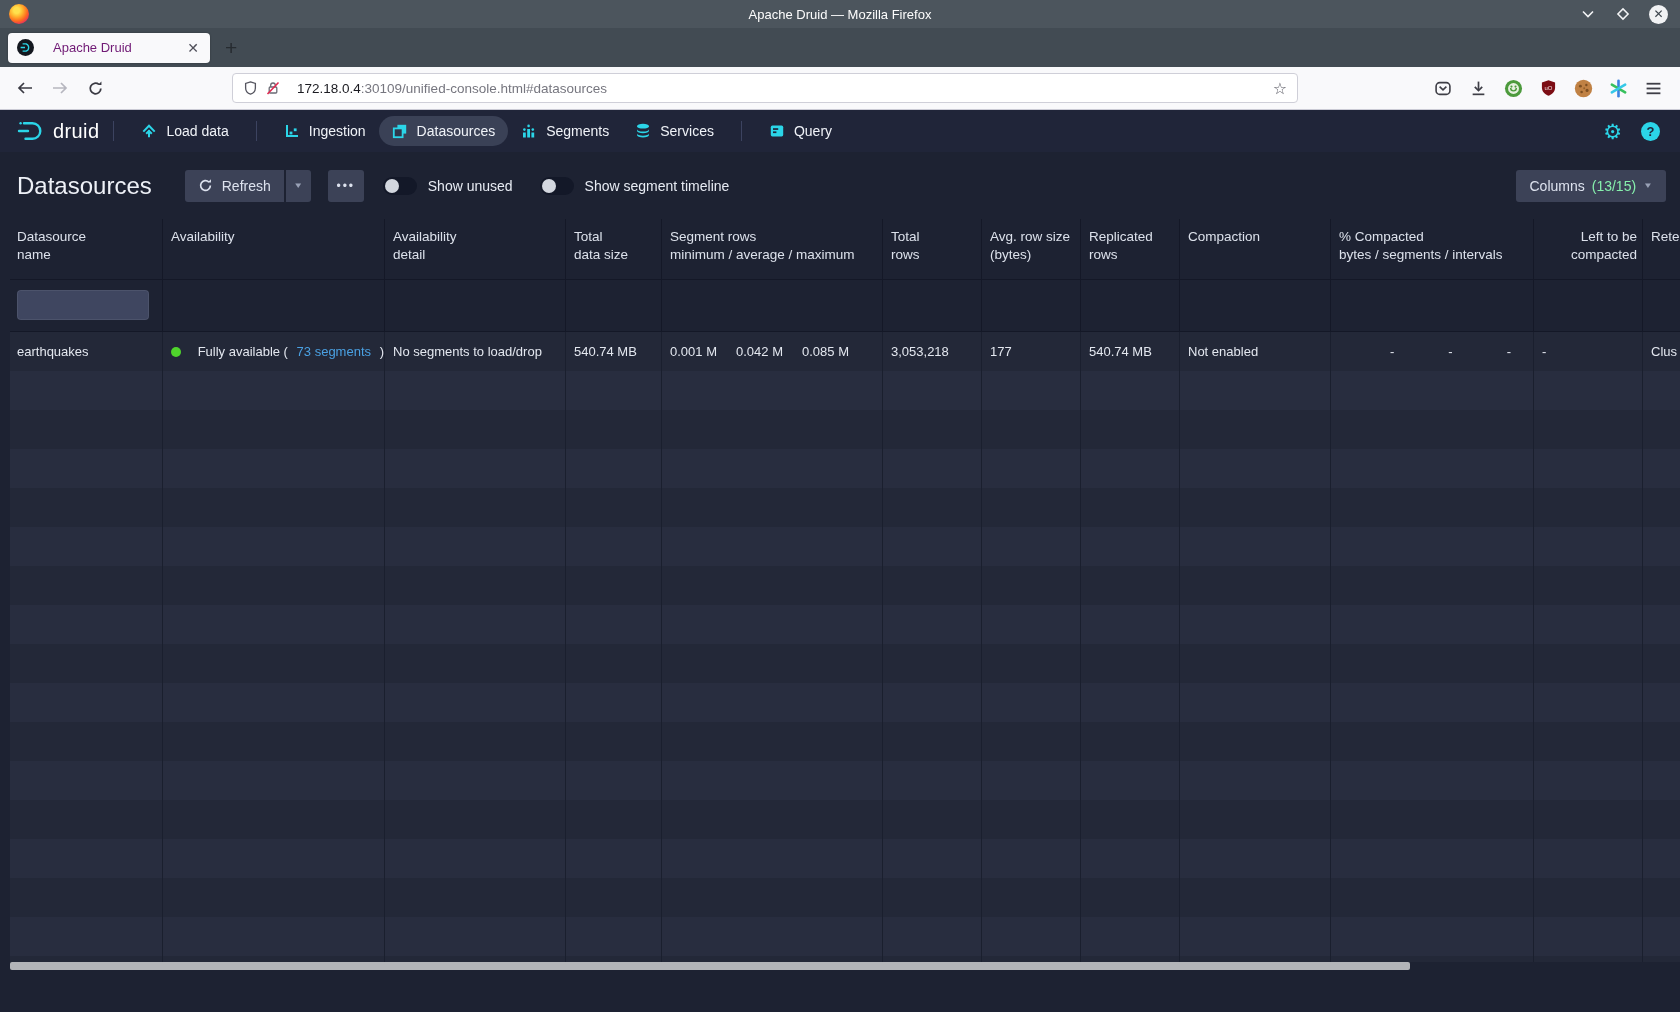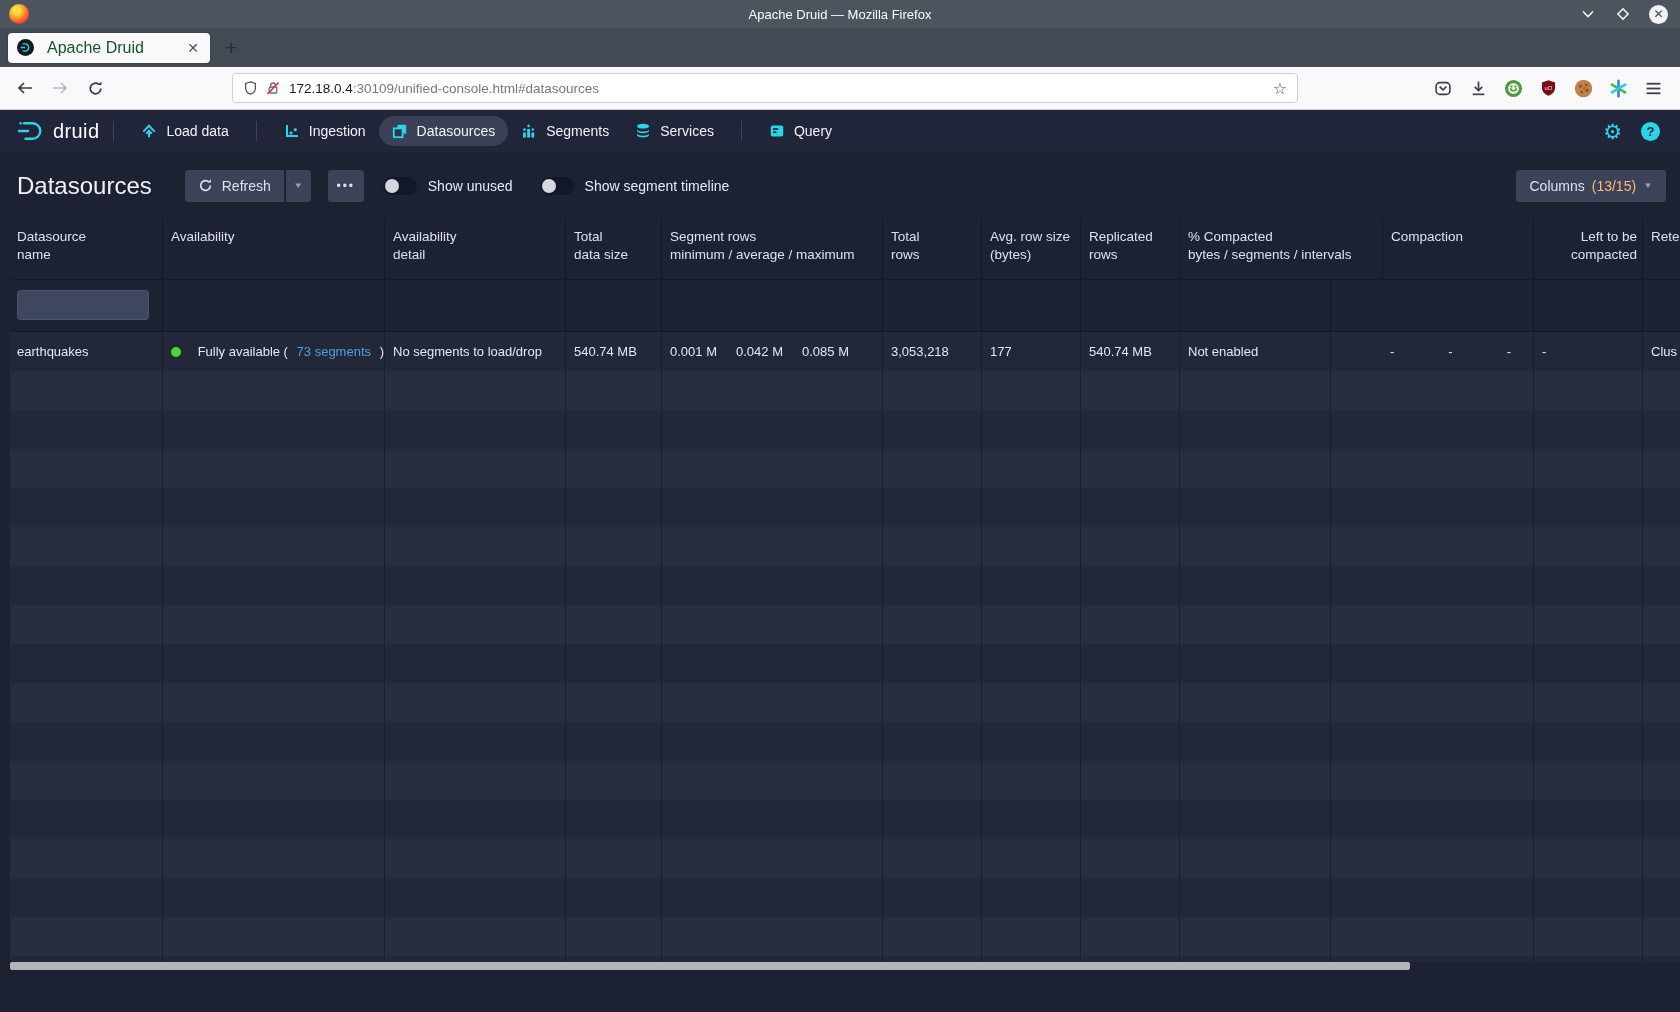--- a/index.html
+++ b/index.html
@@ -16,33 +16,33 @@
   .wc{display:flex;align-items:center;justify-content:center;width:18px;height:18px}
   .wc svg{display:block}
   .wc-close{width:19px;height:19px;border-radius:50%;background:#f1f2f4;color:#3b434b;
     display:flex;align-items:center;justify-content:center;font-size:12px;font-weight:bold}
 
   
   .tabbar{height:39px;background:#424b53;display:flex;align-items:center}
   .tab{margin-left:8px;width:202px;height:30px;background:#f9f9fb;border-radius:4px;
        display:flex;align-items:center;padding:0 9px;box-sizing:border-box;box-shadow:0 0 2px rgba(0,0,0,.35)}
   .favicon{width:17px;height:17px;flex:none}
-  .tab-title{font-size:16px;color:#14532d;margin-left:13px;flex:1;white-space:nowrap;overflow:hidden}
+  .tab-title{font-size:13px;color:#701a75;margin-left:19px;flex:1;white-space:nowrap;overflow:hidden}
   .tab-close{color:#4f4f5a;font-size:14px;padding:0 2px}
   .newtab{margin-left:15px;color:#262b30;font-size:21px;font-weight:300;line-height:1}
 
   
   .urlbar{height:43px;background:#f9f9fb;border-bottom:1px solid #cbcbd5;display:flex;align-items:center;box-sizing:border-box}
   .nav-ic{width:26px;text-align:center;font-size:17px;color:#3a3a43;flex:none;display:flex;justify-content:center}
   .nav-back{margin-left:12px}
   .nav-fwd{margin-left:9px;color:#b6b6bf}
   .nav-reload{margin-left:9px}
   .url-field{margin-left:124px;width:1066px;height:30px;background:#ffffff;border:1px solid #cfcfd8;
      border-radius:4px;display:flex;align-items:center;box-sizing:border-box;padding:0 10px}
-  .url-text{font-size:13.5px;margin-left:8px;color:#76767f;white-space:nowrap;overflow:hidden;flex:1}
+  .url-text{font-size:13.5px;margin-left:16px;color:#76767f;white-space:nowrap;overflow:hidden;flex:1}
   .url-host{color:#1b1b21}
   .url-star{color:#5c5c66;font-size:16px}
   .bar-icons{margin-left:auto;display:flex;gap:13px;align-items:center;padding-right:16px}
   .bar-icons .bi{width:22px;height:22px;display:flex;align-items:center;justify-content:center}
 
   
   .navbar{height:42px;background:#202539;display:flex;align-items:center;padding:0 16px;box-sizing:border-box}
   .brand{display:flex;align-items:center;gap:7px}
   .brand-word{color:#ffffff;font-size:20px;letter-spacing:.4px}
   .nav-div{width:1px;height:20px;background:#3c4360;margin:0 14px;flex:none}
@@ -64,21 +64,21 @@
   .refresh-group{display:flex;margin-left:33px;gap:2px}
   .refresh-main{padding:0 13px;border-radius:3px 0 0 3px;gap:9px}
   .refresh-caret{width:25px;border-radius:0 3px 3px 0;justify-content:center}
   .more-btn{width:36px;justify-content:center;margin-left:17px;letter-spacing:2px;font-size:12px}
   .more-btn::after{content:"•••"}
   .switch{margin-left:19px;width:34px;height:18px;border-radius:9px;background:#131828;position:relative;flex:none}
   .switch .knob{position:absolute;left:2px;top:2px;width:14px;height:14px;border-radius:50%;background:#d3d7df}
   .switch-label{margin-left:11px;font-size:14px;color:#e7ebf3}
   .sw2{margin-left:27px}
   .columns-btn{position:absolute;right:14px;padding:0 13px;gap:7px}
-  .columns-count{color:#fdba74}
+  .columns-count{color:#86efac}
   .caret{color:#99a1b6;font-size:10px}
   .caret::after{content:"▼";transform:scale(1,.8);display:inline-block}
 
   
   .table-clip{margin-left:10px;width:1670px;height:743px;overflow:hidden;position:relative}
   .tbl{width:1790px}
   .thead{display:flex;height:61px;border-bottom:1px solid #141827;box-sizing:border-box}
   .th{box-sizing:border-box;border-right:1px solid #141827;padding:9px 5px 0 8px;
       font-size:13.5px;color:#dce1eb;line-height:17.5px}
   .th div{white-space:nowrap;overflow:hidden}
@@ -364,26 +364,26 @@
           <div>rows</div>
         </div>
         <div class="th" style="width: 99px;">
           <div>Avg. row size</div>
           <div>(bytes)</div>
         </div>
         <div class="th" style="width: 99px;">
           <div>Replicated</div>
           <div>rows</div>
         </div>
+        <div class="th" style="width: 151px;">
+          <div>Compaction</div>
+        </div>
         <div class="th" style="width: 203px;">
           <div>% Compacted</div>
           <div>bytes / segments / intervals</div>
-        </div>
-        <div class="th" style="width: 151px;">
-          <div>Compaction</div>
         </div>
         <div class="th" style="width: 109px; text-align: right;">
           <div>Left to be</div>
           <div>compacted</div>
         </div>
         <div class="th" style="width: 150px;">
           <div>Rete</div>
         </div>
       </div>
     <div class="frow" id="frow">

